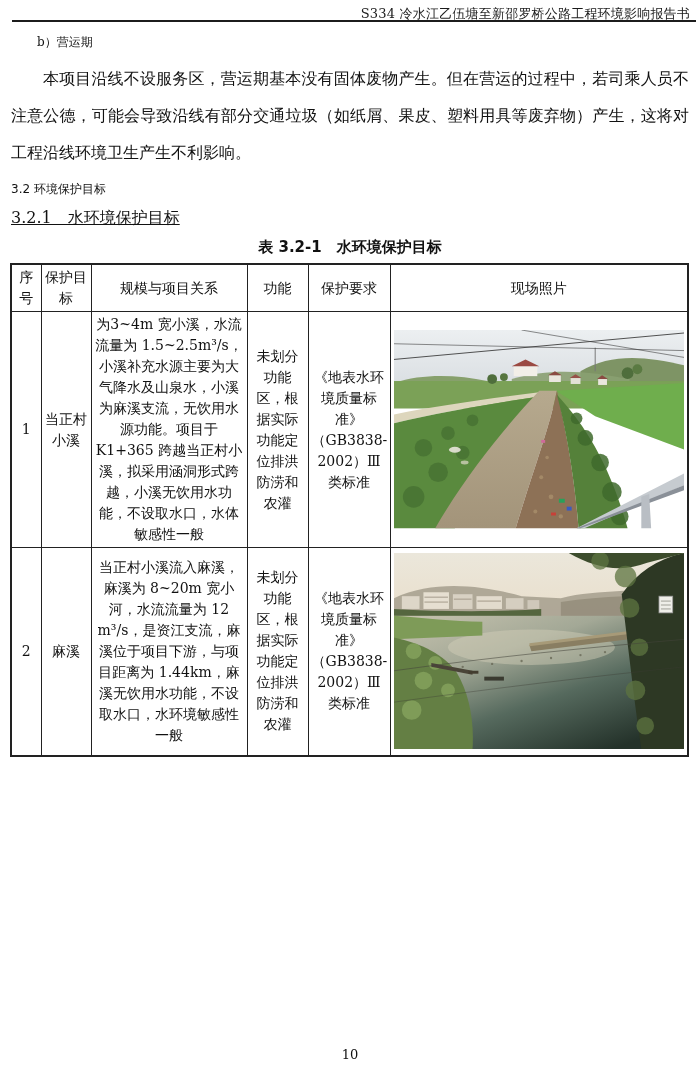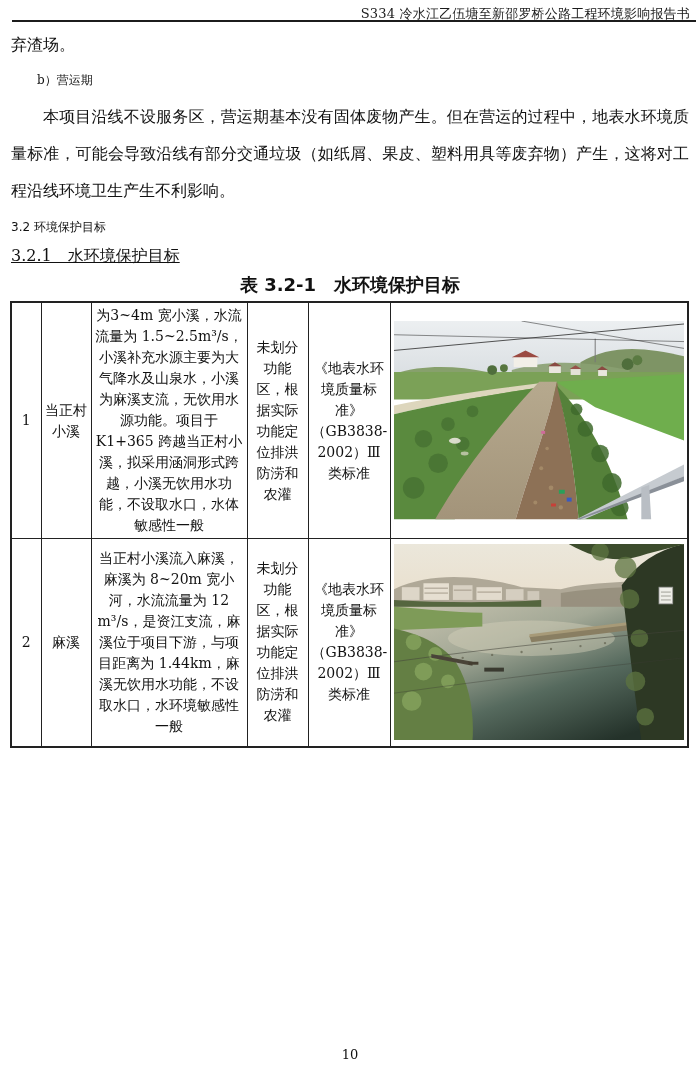--- a/index.html
+++ b/index.html
@@ -21,21 +21,21 @@
   .p-tail   { line-height:34px; margin-top:4px; font-size:16px; }
   .p-itemb  { line-height:36px; font-size:12px; text-indent:26px; }
   .p-body   { line-height:37px; font-size:16px; text-indent:32px; text-align:justify; }
   .h-32 {
     font-family:"DejaVu Sans","Liberation Sans",sans-serif;
     font-weight:normal; font-size:12px; line-height:26px; margin:5px 0 1px 0;
   }
   .h-321 { font-size:16px; font-weight:normal; line-height:26px; margin:3px 0 3px 0;text-decoration:underline; }
   .tbl-caption {
     text-align:center; font-family:"DejaVu Sans","Liberation Sans",sans-serif;
-    font-weight:bold; font-size:18px; line-height:22px; margin:5px 0 5px 0;
+    font-weight:bold; font-size:15px; line-height:22px; margin:5px 0 5px 0;
   }
   table.water {
     width:679px; margin-left:-1px; border-collapse:collapse; table-layout:fixed;
     border:2px solid #222;
   }
   table.water th, table.water td {
     border:1px solid #222; text-align:center; vertical-align:middle;
     font-size:14px; line-height:21px; font-weight:normal; color:#111;
     padding:2px 3px; overflow:hidden;
   }
@@ -50,38 +50,45 @@
     text-align:center; font-size:13px;
   }
 </style>
 </head>
 <body>
 
 <div class="page-header">S334 冷水江乙伍塘至新邵罗桥公路工程环境影响报告书</div>
 <div class="header-rule"></div>
 
 <div class="content">
-  <p class="p-tail">弃渣场。</p>
   <p class="p-itemb">b）营运期</p>
-  <p class="p-body">本项目沿线不设服务区，营运期基本没有固体废物产生。但在营运的过程中，地表水环境质量标准，可能会导致沿线有部分交通垃圾（如纸屑、果皮、塑料用具等废弃物）产生，这将对工程沿线环境卫生产生不利影响。</p>
+  <p class="p-body">本项目沿线不设服务区，营运期基本没有固体废物产生。但在营运的过程中，若司乘人员不注意公德，可能会导致沿线有部分交通垃圾（如纸屑、果皮、塑料用具等废弃物）产生，这将对工程沿线环境卫生产生不利影响。</p>
   <h2 class="h-32">3.2 环境保护目标</h2>
   <h3 class="h-321">3.2.1　水环境保护目标</h3>
 
   <div class="tbl-caption">表 3.2-1　水环境保护目标</div>
 
   <table class="water">
     <colgroup>
       <col style="width:30px">
         <col style="width:50px">
         <col style="width:156px">
       <col style="width:61px">
         <col style="width:82px">
         <col>
     </colgroup>
     <tbody>
+        <tr class="hdr">
+      <th>序号</th>
+      <th>保护目标</th>
+      <th>规模与项目关系</th>
+      <th>功能</th>
+      <th>保护要求</th>
+      <th>现场照片</th>
+    </tr>
 
     <tr class="row-1">
       <td>1</td>
       <td>当正村小溪</td>
       <td class="relation">为3~4m 宽小溪，水流流量为 1.5~2.5m³/s，小溪补充水源主要为大气降水及山泉水，小溪为麻溪支流，无饮用水源功能。项目于 K1+365 跨越当正村小溪，拟采用涵洞形式跨越，小溪无饮用水功能，不设取水口，水体敏感性一般</td>
       <td>未划分功能区，根据实际功能定位排洪防涝和农灌</td>
       <td>《地表水环境质量标准》（GB3838-2002）Ⅲ类标准</td>
       <td class="photo">
 
         <svg viewBox="0 0 296 202" preserveAspectRatio="none">

